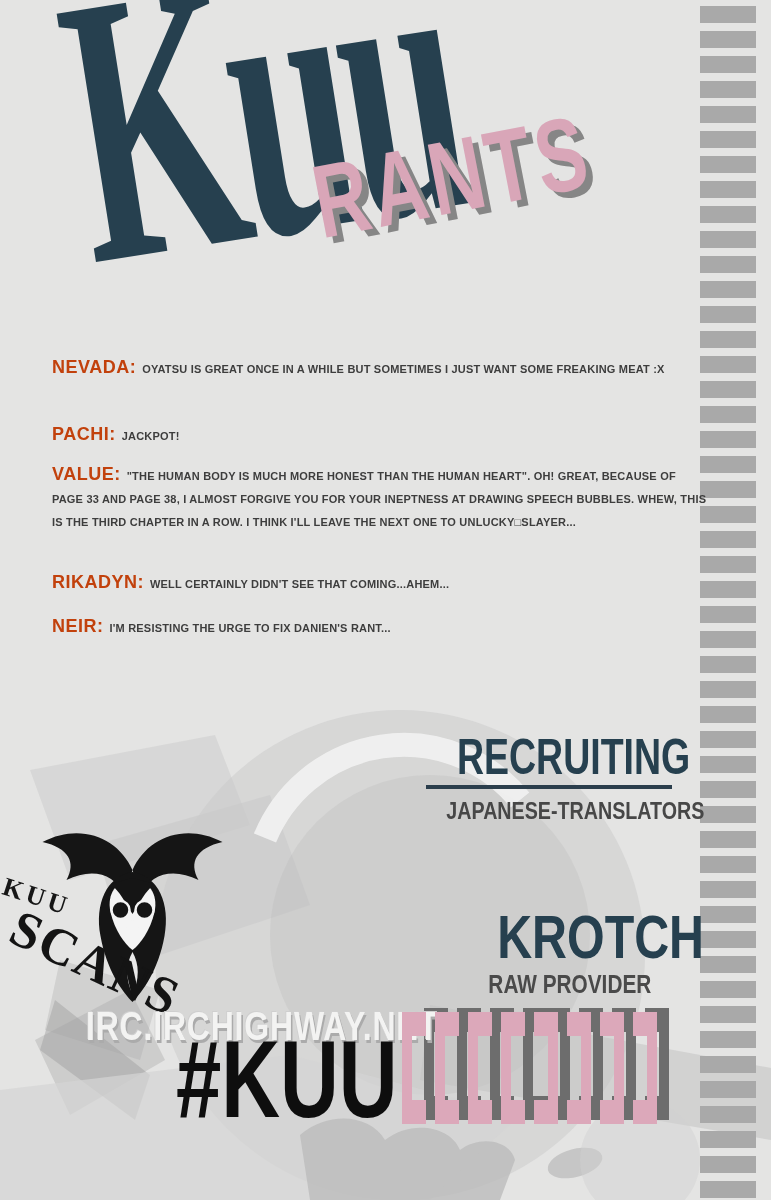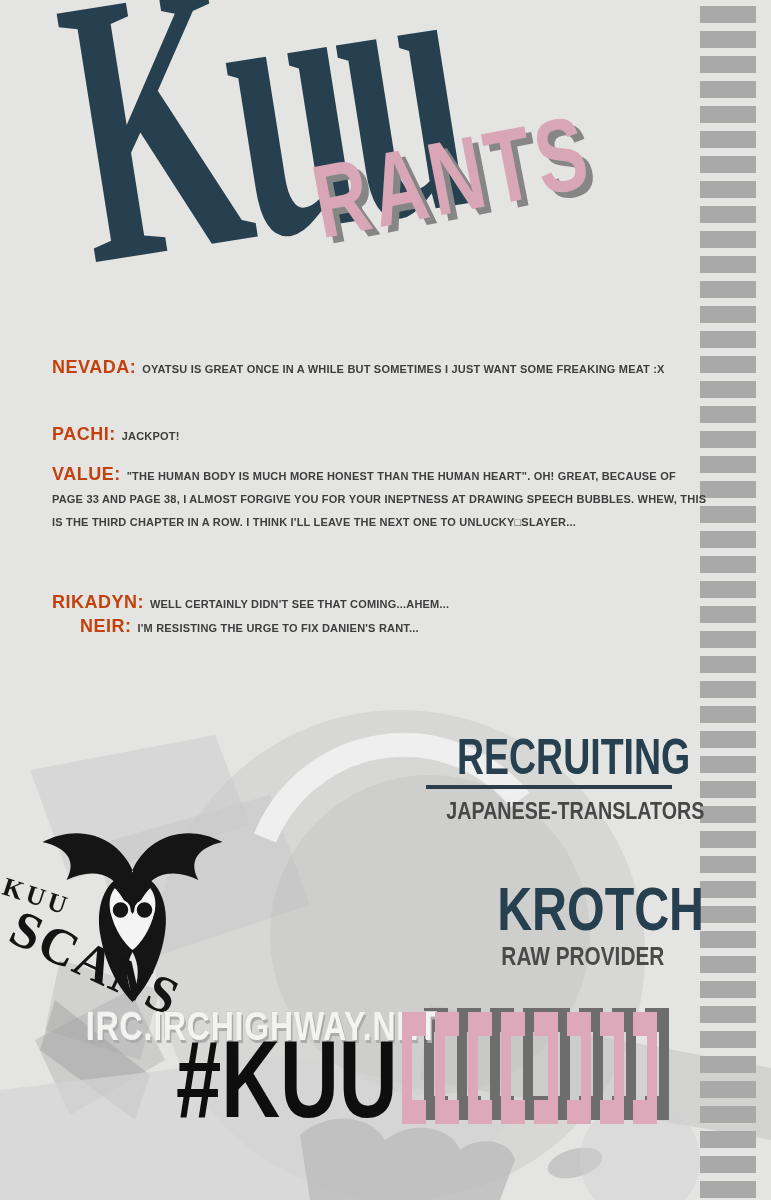--- a/index.html
+++ b/index.html
@@ -30,38 +30,38 @@
     transform:rotate(-11deg) scaleX(.72); transform-origin:left top;
   }
 
   
   .rant{position:absolute; left:52px; color:#3d3d3d; line-height:21px;}
   .rant .speaker{font-size:18px; font-weight:bold; color:#c2410c; margin-right:6px; letter-spacing:.5px;}
   .rant .msg{font-size:11px; font-weight:bold; letter-spacing:.2px;}
   .r0{top:357px; width:630px;}
   .r1{top:424px; width:600px;}
   .r2{top:464px; width:658px;}
-  .r3{top:572px; width:690px;margin-top:20px;}
-  .r4{top:616px; width:690px;margin-left:28px;}
+  .r3{top:572px; width:690px;}
+  .r4{top:616px; width:690px;}
   .r5{top:656px; width:690px;}
 
   
   .recruit{position:absolute; left:418px; top:732px; width:262px; text-align:left;}
   .recruit-h{
     display:inline-block; font-weight:bold; font-size:50px; line-height:1;
     color:#26404f; transform:scaleX(.75);
   }
   .recruit-rule{width:246px; height:4px; background:#2b3e4c; margin:3px auto 8px;}
   .recruit-role{
     display:inline-block; font-weight:bold; font-size:24px; color:#474747;
     transform:scaleX(.82); white-space:nowrap;
   }
 
   
-  .credit{position:absolute; left:468px; top:880px; width:230px; text-align:center;}
+  .credit{position:absolute; left:468px; top:908px; width:230px; }
   .credit-name{display:inline-block; font-weight:bold; font-size:62px; line-height:.95; color:#26404f; transform:scaleX(.78);}
   .credit-role{display:inline-block; font-weight:bold; font-size:26px; color:#4a4a4a; transform:scaleX(.8); white-space:nowrap; margin-top:2px;}
 
   
   .owl{position:absolute; left:30px; top:818px;}
   .logo-kuu{
     position:absolute; left:8px; top:872px;
     font-family:"Liberation Serif", serif; font-weight:bold; font-size:26px; letter-spacing:4px;
     color:#161616; transform:rotate(18deg); transform-origin:left top;
   }

